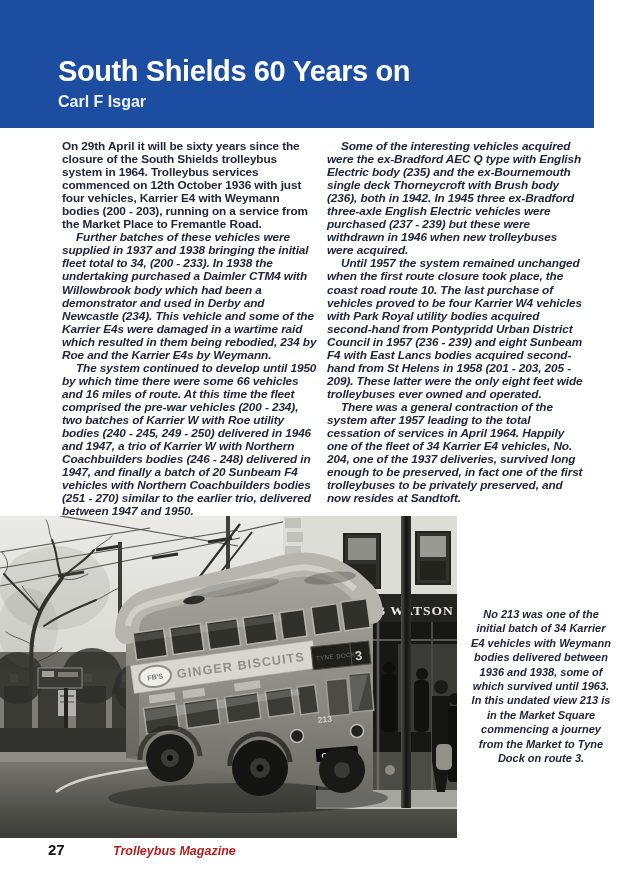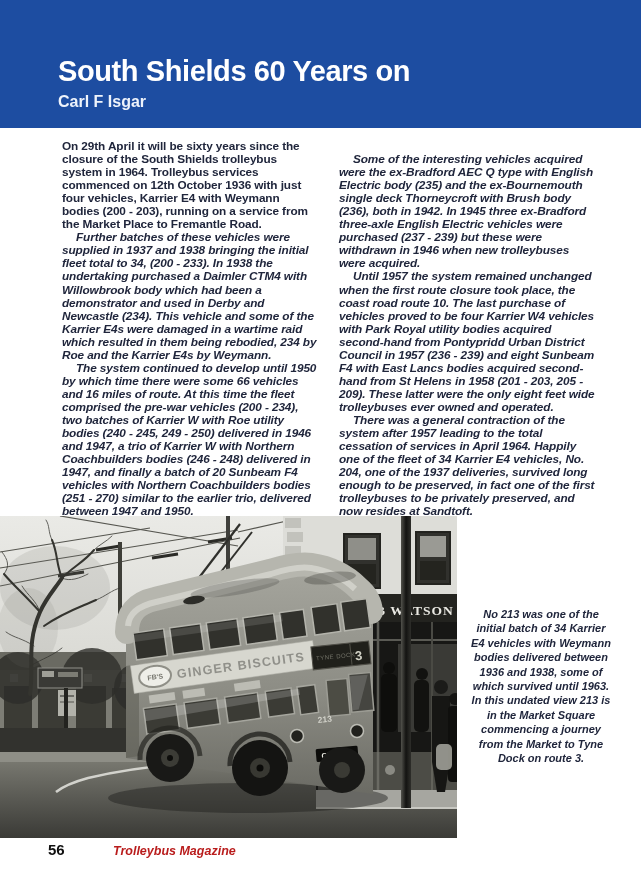--- a/index.html
+++ b/index.html
@@ -2,32 +2,32 @@
 <html><head>
 <meta charset="utf-8">
 <style>
   html,body { margin:0; padding:0; background:#ffffff; }
   .page {
     position:relative; width:641px; height:875px; background:#ffffff;
     font-family:"Liberation Sans", sans-serif; overflow:hidden;
   }
   
   .masthead {
-    position:absolute; left:0; top:0; width:641px; height:128px;
+    position:absolute; left:0; top:0; width:594px; height:128px;
     background:#1d4da1; color:#ffffff; box-sizing:border-box;
     padding:56px 0 0 58px;
   }
   .masthead h1 { margin:0; font-size:29px; line-height:30px; letter-spacing:-0.4px; font-weight:700; }
   .masthead .author { margin-top:7px; font-size:16px; font-weight:700; color:#eef3fb; }
   
   .columns {
     position:absolute; left:62px; top:140px; width:534px;
-    display:flex; gap:21px;
+    display:flex; gap:9px;
     color:#20263c; font-weight:700; font-size:11.8px; line-height:13.05px;
-    letter-spacing:-0.1px; text-align:left;align-items:center;
+    letter-spacing:-0.1px; text-align:left;
   }
   .col { width:256px; }
   .col p { margin:0; }
   .col p.indent { text-indent:14px;font-style:italic; }
   .credit { font-style:italic; margin-top:3px; }
   
   .photo {
     position:absolute; left:0; top:516px; width:457px; height:322px;
     margin:0; overflow:hidden; background:#e7e7e3;
   }
@@ -311,16 +311,16 @@
             <circle cx="260" cy="252" r="3.5" fill="#0b0b09"></circle>
           <circle cx="342" cy="254" r="23" fill="#191917"></circle>
             <circle cx="342" cy="254" r="8" fill="#3a3a34"></circle>
         </g>
       </g>
     </svg>
   </figure>
 
   <aside class="caption">No 213 was one of the initial batch of 34 Karrier E4 vehicles with Weymann bodies delivered between 1936 and 1938, some of which survived until 1963.  In this undated view 213 is in the Market Square commencing a journey from the Market to Tyne Dock on route 3.</aside>
 
-  <span class="pageno">56</span>
+  <span class="pageno">27</span>
   <span class="mag">Trolleybus Magazine</span>
 
 </div>
 
 </body></html>

